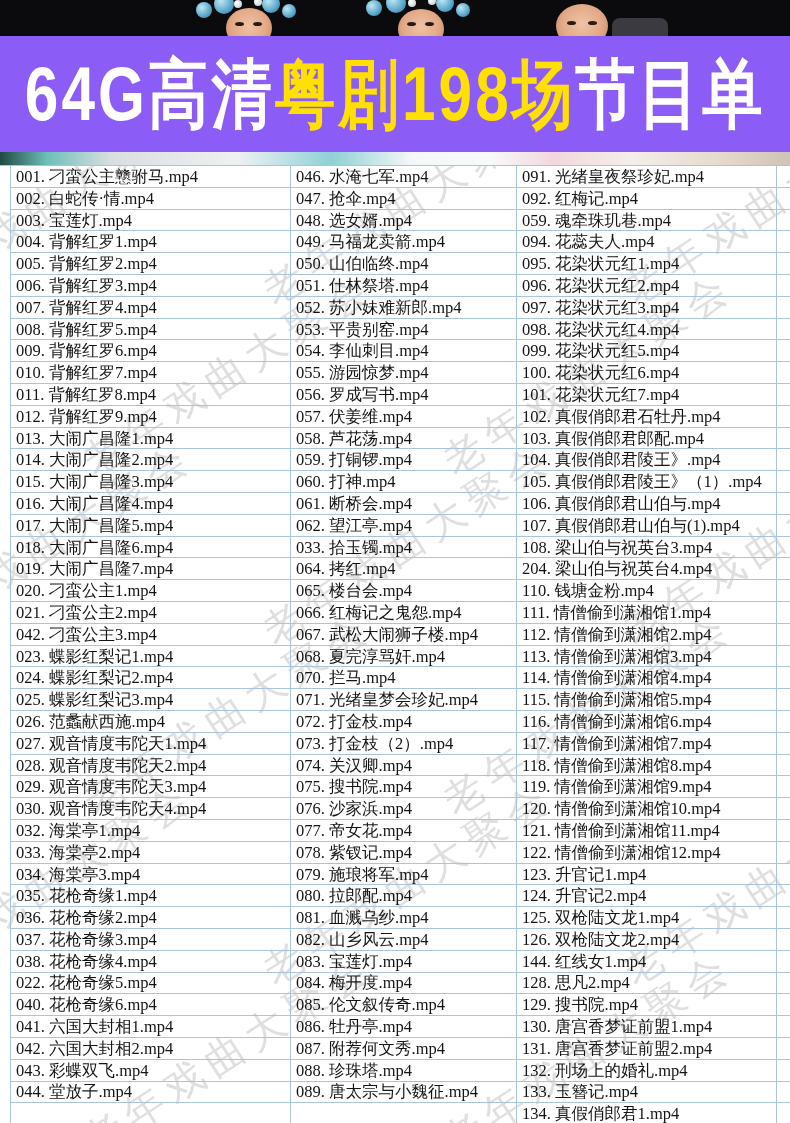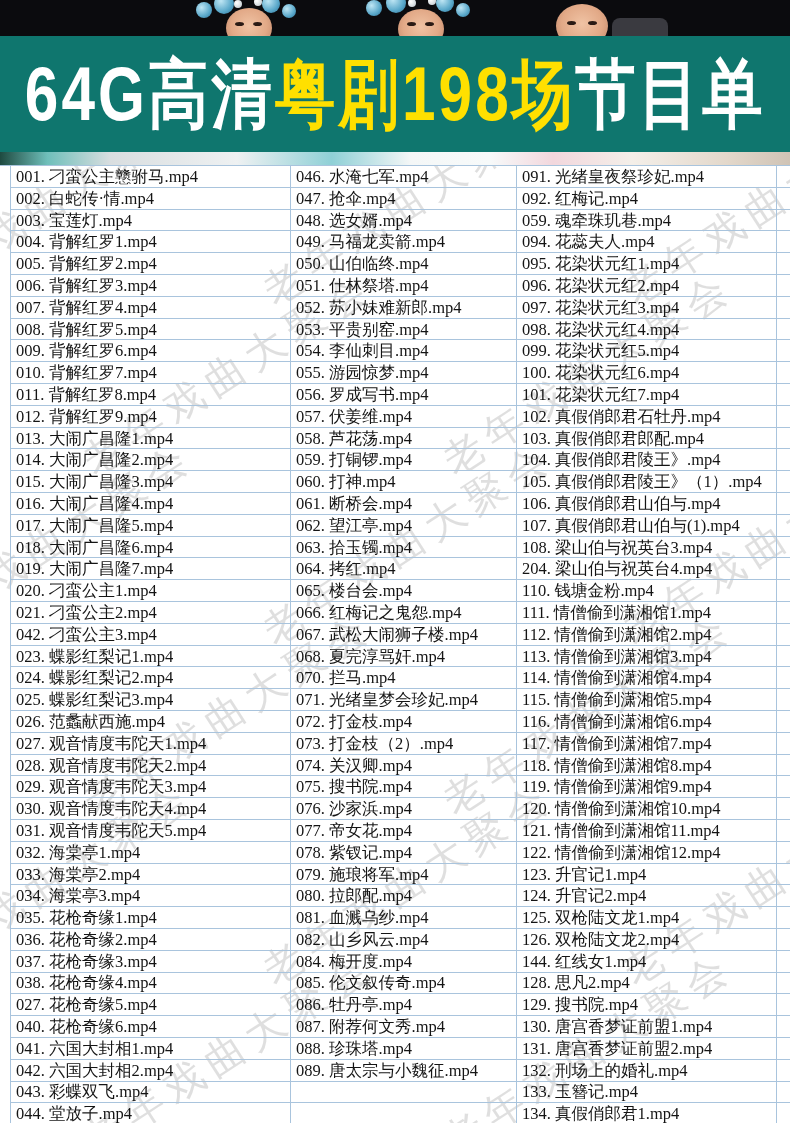--- a/index.html
+++ b/index.html
@@ -64,21 +64,21 @@
         <div class="eye" style="left:27px;top:13px;"></div>
     </div>
 
     <div class="face face-skin" style="left:556px;top:4px;width:52px;height:44px;">
       <div class="eye" style="left:11px;top:17px;"></div>
         <div class="eye" style="left:32px;top:17px;"></div>
     </div>
     <div style="position:absolute;left:612px;top:18px;width:56px;height:18px;background:#3a3a40;border-radius:8px 8px 0 0;"></div>
   </div>
 
-  <div class="banner" style="background: #0f766e;">
+  <div class="banner" style="background: #8b5cf6;">
     <div class="banner-text">
       <span style="color: rgb(255, 255, 255);">64G高清</span><span style="color: rgb(255, 224, 0);">粤剧198场</span><span style="color: rgb(255, 255, 255);">节目单</span>
     </div>
   </div>
 
   <div class="mid-costume"></div>
 
   <div class="table-area">
     <div class="wm-layer">
         <span class="wm" style="color: rgb(159, 159, 159); left: -120px; top: 10px;">老年戏曲大聚会</span>
@@ -126,29 +126,28 @@
         <div class="row">021. 刁蛮公主2.mp4</div>
         <div class="row">042. 刁蛮公主3.mp4</div>
         <div class="row">023. 蝶影红梨记1.mp4</div>
         <div class="row">024. 蝶影红梨记2.mp4</div>
         <div class="row">025. 蝶影红梨记3.mp4</div>
         <div class="row">026. 范蠡献西施.mp4</div>
         <div class="row">027. 观音情度韦陀天1.mp4</div>
         <div class="row">028. 观音情度韦陀天2.mp4</div>
         <div class="row">029. 观音情度韦陀天3.mp4</div>
         <div class="row">030. 观音情度韦陀天4.mp4</div>
-        <div class="row">031. 观音情度韦陀天5.mp4</div>
         <div class="row">032. 海棠亭1.mp4</div>
         <div class="row">033. 海棠亭2.mp4</div>
         <div class="row">034. 海棠亭3.mp4</div>
         <div class="row">035. 花枪奇缘1.mp4</div>
         <div class="row">036. 花枪奇缘2.mp4</div>
         <div class="row">037. 花枪奇缘3.mp4</div>
         <div class="row">038. 花枪奇缘4.mp4</div>
-        <div class="row">027. 花枪奇缘5.mp4</div>
+        <div class="row">022. 花枪奇缘5.mp4</div>
         <div class="row">040. 花枪奇缘6.mp4</div>
         <div class="row">041. 六国大封相1.mp4</div>
         <div class="row">042. 六国大封相2.mp4</div>
         <div class="row">043. 彩蝶双飞.mp4</div>
         <div class="row">044. 堂放子.mp4</div>
       </div>
     <div class="col" style="left:292px;width:223px;">
         <div class="row">046. 水淹七军.mp4</div>
         <div class="row">047. 抢伞.mp4</div>
         <div class="row">048. 选女婿.mp4</div>
@@ -159,39 +158,40 @@
         <div class="row">053. 平贵别窑.mp4</div>
         <div class="row">054. 李仙刺目.mp4</div>
         <div class="row">055. 游园惊梦.mp4</div>
         <div class="row">056. 罗成写书.mp4</div>
         <div class="row">057. 伏姜维.mp4</div>
         <div class="row">058. 芦花荡.mp4</div>
         <div class="row">059. 打铜锣.mp4</div>
         <div class="row">060. 打神.mp4</div>
         <div class="row">061. 断桥会.mp4</div>
         <div class="row">062. 望江亭.mp4</div>
-        <div class="row">063. 拾玉镯.mp4</div>
+        <div class="row">033. 拾玉镯.mp4</div>
         <div class="row">064. 拷红.mp4</div>
         <div class="row">065. 楼台会.mp4</div>
         <div class="row">066. 红梅记之鬼怨.mp4</div>
         <div class="row">067. 武松大闹狮子楼.mp4</div>
         <div class="row">068. 夏完淳骂奸.mp4</div>
         <div class="row">070. 拦马.mp4</div>
         <div class="row">071. 光绪皇梦会珍妃.mp4</div>
         <div class="row">072. 打金枝.mp4</div>
         <div class="row">073. 打金枝（2）.mp4</div>
         <div class="row">074. 关汉卿.mp4</div>
         <div class="row">075. 搜书院.mp4</div>
         <div class="row">076. 沙家浜.mp4</div>
         <div class="row">077. 帝女花.mp4</div>
         <div class="row">078. 紫钗记.mp4</div>
         <div class="row">079. 施琅将军.mp4</div>
         <div class="row">080. 拉郎配.mp4</div>
         <div class="row">081. 血溅乌纱.mp4</div>
         <div class="row">082. 山乡风云.mp4</div>
+        <div class="row">083. 宝莲灯.mp4</div>
         <div class="row">084. 梅开度.mp4</div>
         <div class="row">085. 伦文叙传奇.mp4</div>
         <div class="row">086. 牡丹亭.mp4</div>
         <div class="row">087. 附荐何文秀.mp4</div>
         <div class="row">088. 珍珠塔.mp4</div>
         <div class="row">089. 唐太宗与小魏征.mp4</div>
       </div>
     <div class="col" style="left:518px;width:257px;">
         <div class="row">091. 光绪皇夜祭珍妃.mp4</div>
         <div class="row">092. 红梅记.mp4</div>

